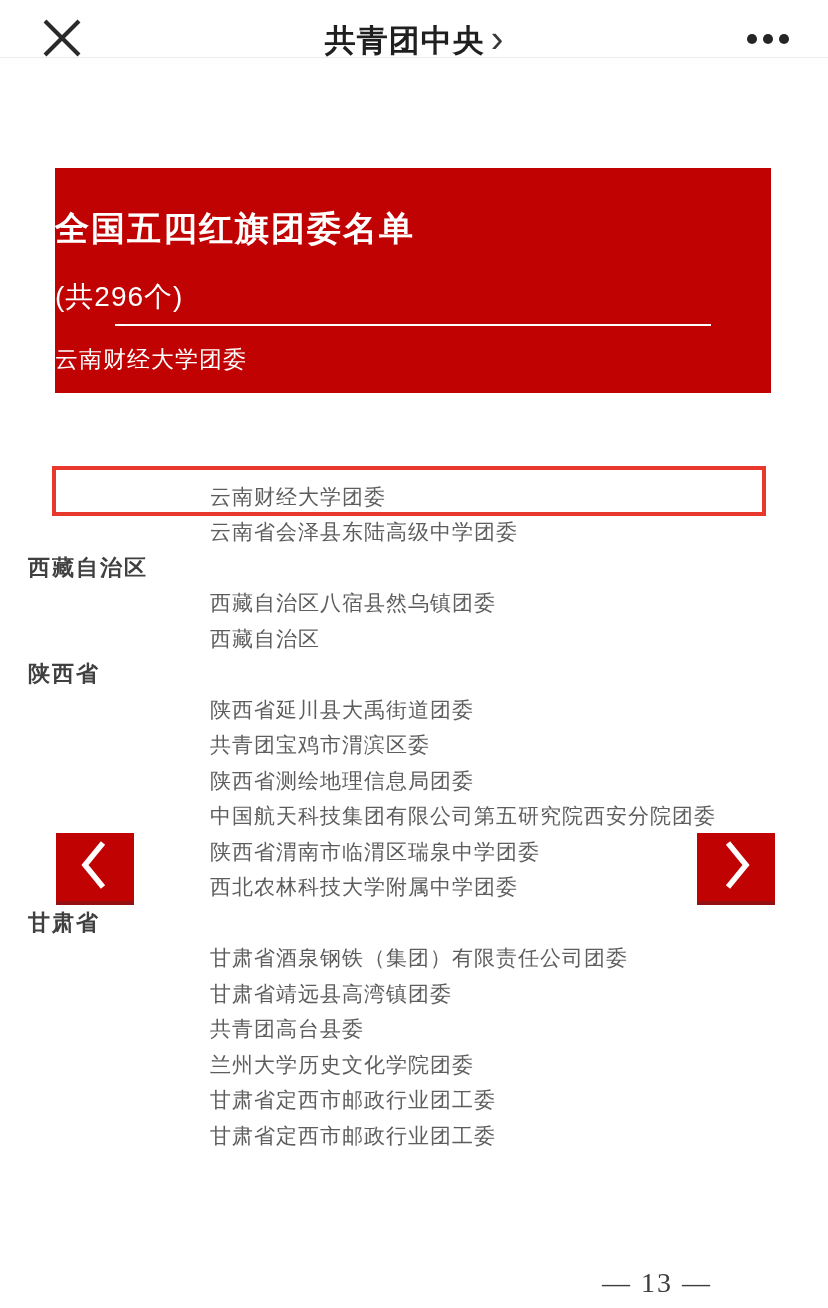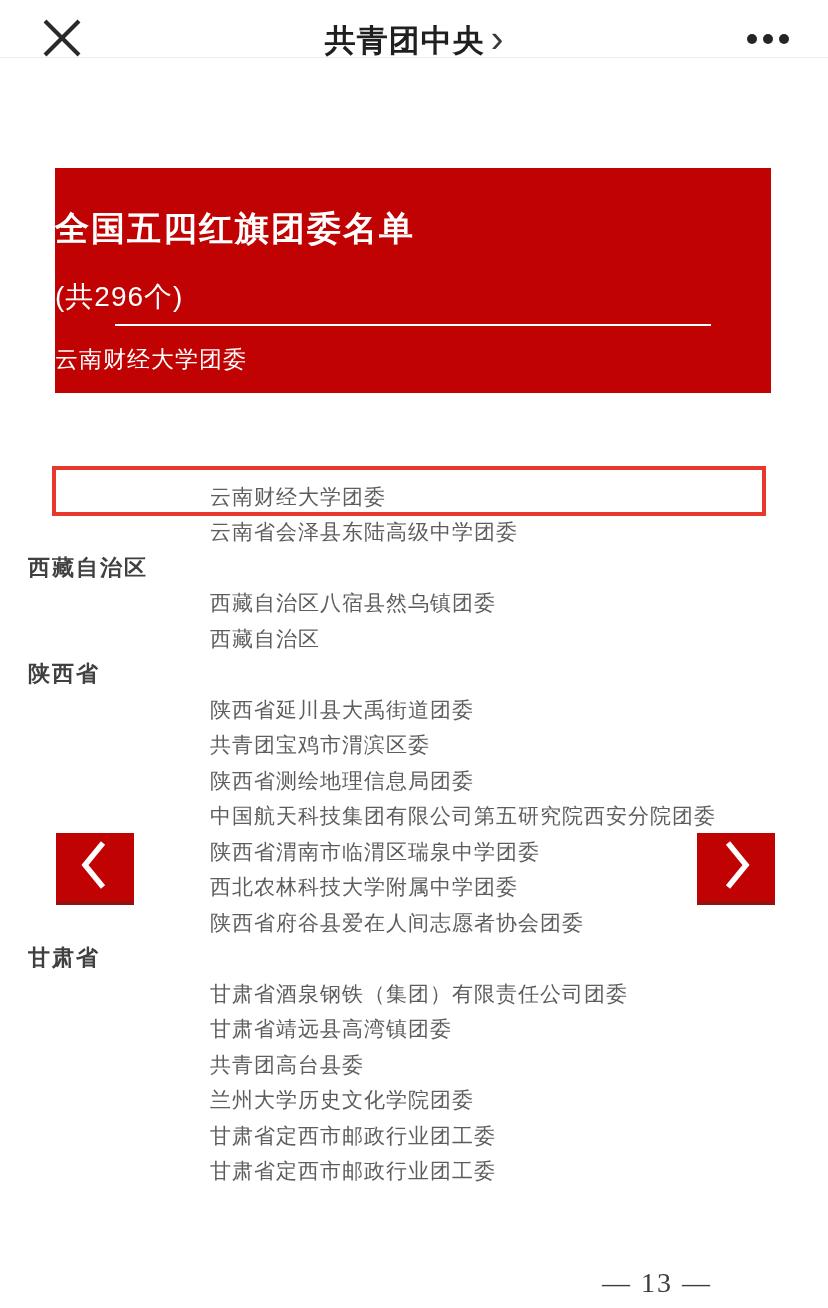--- a/index.html
+++ b/index.html
@@ -155,23 +155,20 @@
     </div>
     <div class="row item">
       <span>中国航天科技集团有限公司第五研究院西安分院团委</span>
     </div>
     <div class="row item">
       <span>陕西省渭南市临渭区瑞泉中学团委</span>
     </div>
     <div class="row item">
       <span>西北农林科技大学附属中学团委</span>
     </div>
-    <div class="row item">
-      <span>陕西省府谷县爱在人间志愿者协会团委</span>
-    </div>
     <div class="row header">
       <span>甘肃省</span>
     </div>
     <div class="row item">
       <span>甘肃省酒泉钢铁（集团）有限责任公司团委</span>
     </div>
     <div class="row item">
       <span>甘肃省靖远县高湾镇团委</span>
     </div>
     <div class="row item">

